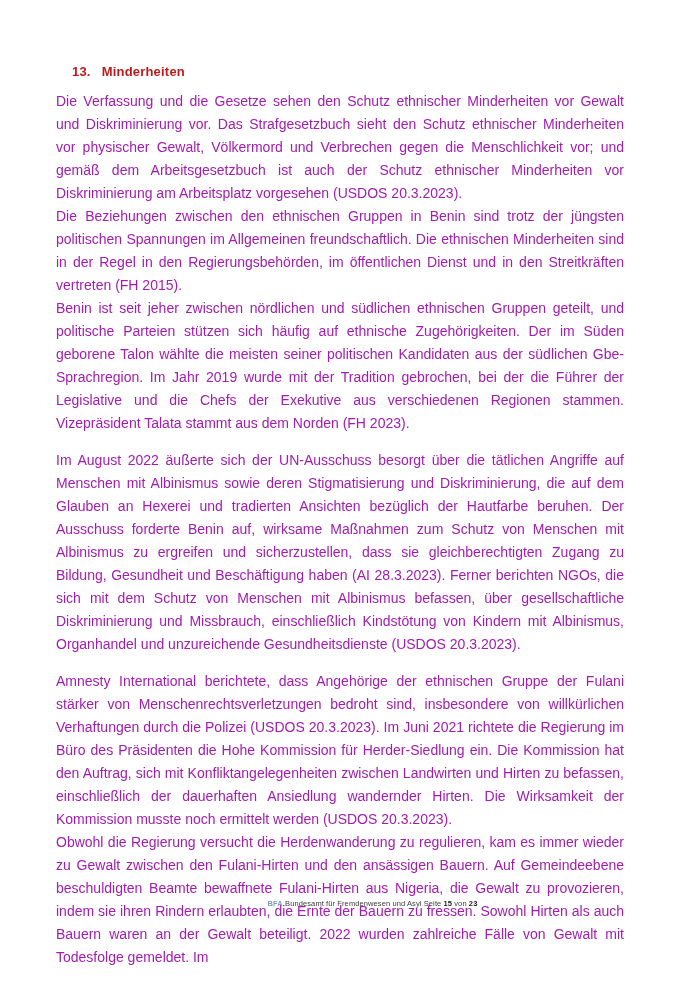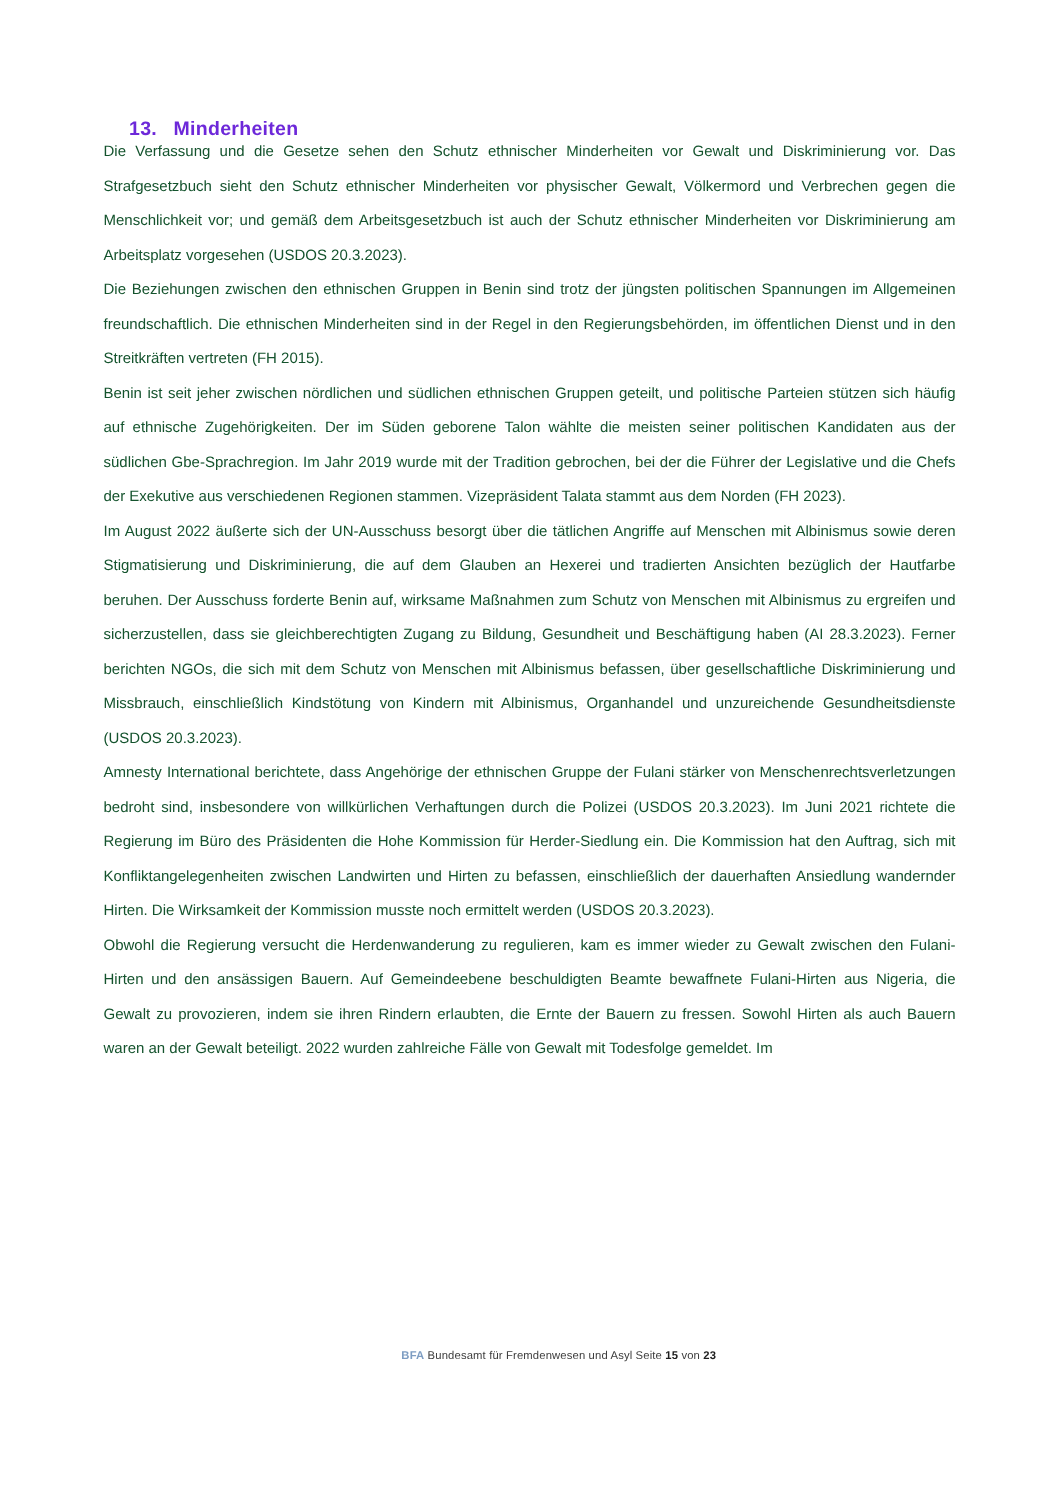--- a/index.html
+++ b/index.html
@@ -13,39 +13,39 @@
   .page {
     position: relative;
     width: 700px;
     height: 990px;
     background: #ffffff;
   }
   .heading {
     position: absolute;
     left: 69px;
     top: 61px;
-    margin: 17px;
+    margin: 3px;
     font-size: 13px;
     font-weight: bold;
-    color: #6d28d9;
+    color: #b91c1c;
     letter-spacing: 0.2px;
   }
   .heading .sec-num { margin-right: 11px; }
   .body-text {
     position: absolute;
-    left: 69px;
+    left: 56px;
     top: 90px;
     width: 568px;
-    font-size: 10px;
+    font-size: 14px;
     line-height: 23px;
-    color: #14532d;
+    color: #a21caf;
     text-align: justify;
   }
   .para { margin: 0; }
-  .para.gap { }
+  .para.gap { margin-top: 14px; }
   .footer {
     position: absolute;
     left: 0;
     right: 0;
     top: 899px;
     text-align: center;
     font-size: 7.5px;
     color: #3c3c3c;
     letter-spacing: 0.1px;
     padding-left: 45px;

